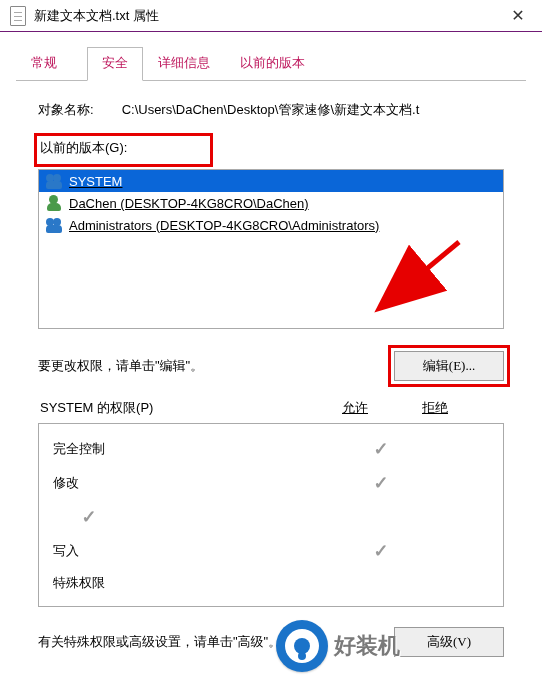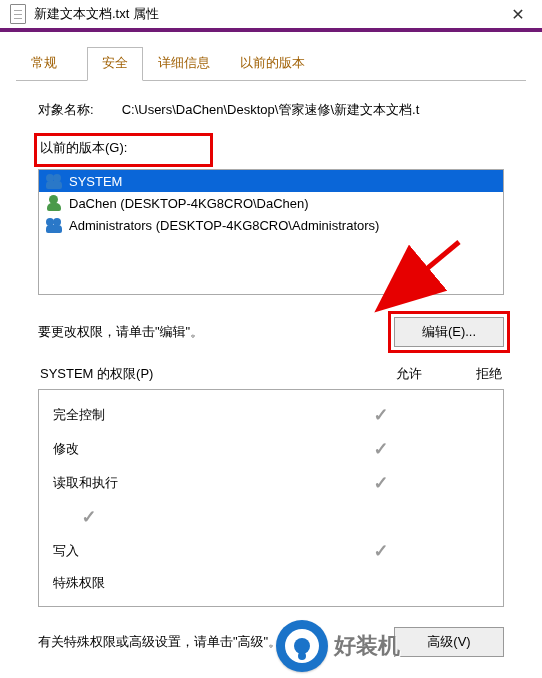--- a/index.html
+++ b/index.html
@@ -11,21 +11,21 @@
     height: 678px;
     overflow: hidden;
     position: relative;
     color: #000;
   }
   .titlebar {
     display: flex;
     align-items: center;
     height: 32px;
     padding: 0 4px 0 10px;
-    border-bottom: 4px solid #701a75;
+    border-bottom: 1px solid #701a75;
   }
   .titlebar .file-icon {
     width: 16px; height: 20px;
     border: 1px solid #888;
     border-radius: 1px;
     margin-right: 8px;
     position: relative;
     background: #fff;
   }
   .titlebar .file-icon::before,
@@ -50,21 +50,21 @@
   }
   .tabs {
     display:flex;
     gap:0;
     border-bottom: 1px solid #bbb;
     position: relative;
   }
   .tab {
     padding: 6px 14px 8px 14px;
     font-size:13px;
-    color:#a16207;
+    color:#be185d;
     position:relative;
     top:1px;
     border:1px solid transparent;
     border-bottom:none;
     background:transparent;
     cursor:pointer;
   }
   .tab.active {
     border-color:#bbb;
     background:#fff;
@@ -85,23 +85,24 @@
     font-size:13px;
   }
   .row-obj .val { flex:1; white-space:nowrap; overflow:hidden; }
   .group-label {
     font-size:13px;
     margin-bottom:6px;
     padding:2px 2px;
   }
   .listbox {
     border:1px solid #aaa;
-    height:126px;
+    height:160px;
     background:#fff;
     overflow:hidden;
+    text-decoration:underline;
   }
   .listrow {
     display:flex;
     align-items:center;
     padding:3px 6px;
     gap:6px;
     font-size:13px;
     white-space:nowrap;
   }
   .listrow.selected {
@@ -142,33 +143,33 @@
     align-items:center;
     justify-content:space-between;
     margin: 22px 0 8px 0;
   }
   .edit-row .hint { font-size:13px; }
   .btn {
     min-width:110px;
     height:30px;
     border:1px solid #999;
     background:#eee;
-    font-family:Liberation Sans, sans-serif;
+    font-family:Liberation Serif, serif;
     font-size:13px;
     cursor:pointer;
     padding:0 12px;
   }
   .perm-header {
     display:flex;
     margin-top: 18px;
     padding: 0 2px 6px 2px;
     font-size:13px;
   }
   .perm-header .col1 { flex:1; }
-  .perm-header .col2, .perm-header .col3 { width:80px; text-align:right; }
+  .perm-header .col2, .perm-header .col3 { width:80px; text-align:left;text-decoration:underline; }
   .perm-list {
     border:1px solid #aaa;
     padding:8px 8px;
   }
   .perm-row {
     display:flex;
     align-items:center;
     padding:6px 6px;
     font-size:13px;
   }
@@ -287,25 +288,20 @@
         <span class="pname">完全控制</span>
         <span class="pcol check"></span>
         <span class="pcol"></span>
       </div>
       <div class="perm-row">
         <span class="pname">修改</span>
         <span class="pcol check"></span>
         <span class="pcol"></span>
       </div>
       <div class="perm-row">
-        <span class="pname">读取和执行</span>
-        <span class="pcol check"></span>
-        <span class="pcol"></span>
-      </div>
-      <div class="perm-row">
         <span class="pcol check"></span>
         <span class="pcol"></span>
       </div>
       <div class="perm-row">
         <span class="pname">写入</span>
         <span class="pcol check"></span>
         <span class="pcol"></span>
       </div>
       <div class="perm-row">
         <span class="pname">特殊权限</span>

